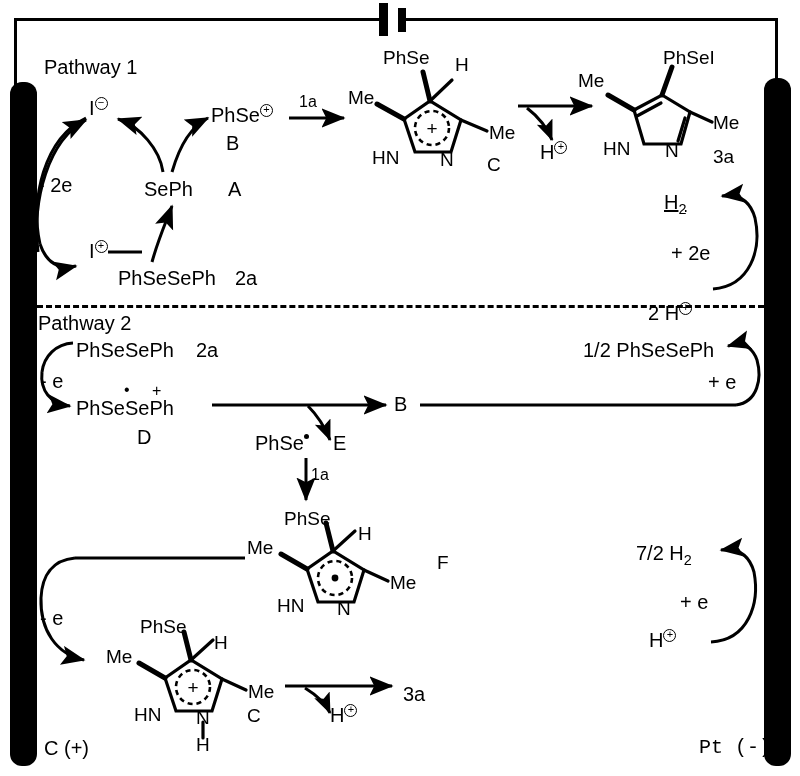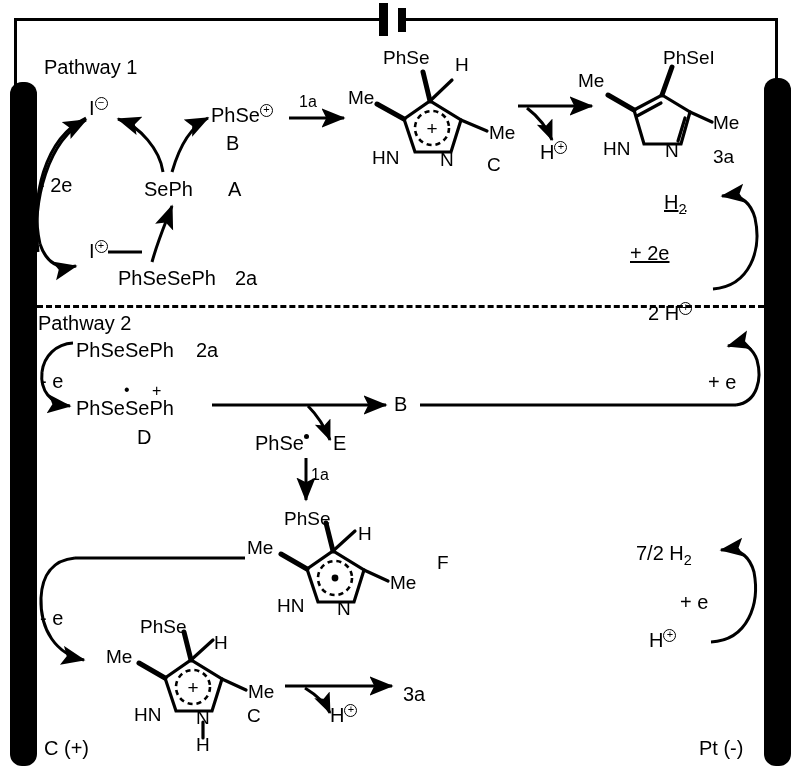--- a/index.html
+++ b/index.html
@@ -89,21 +89,21 @@
   <div class="wire" style="left:14px; top:18px; width:365px; height:3px;"></div>
   <div class="battery-bar" style="left:379px; top:3px; width:9px; height:33px;"></div>
   <div class="battery-bar" style="left:398px; top:8px; width:8px; height:24px;"></div>
   <div class="wire" style="left:406px; top:18px; width:372px; height:3px;"></div>
   <div class="wire" style="left:775px; top:18px; width:3px; height:64px;"></div>
 
   <div class="electrode" style="left:10px; top:82px; width:27px; height:684px;"></div>
   <div class="electrode" style="left:764px; top:78px; width:27px; height:688px;"></div>
 
   <div class="lbl big" style="left:44px; top:738px;">C (+)</div>
-  <div class="lbl big" style="left:699px; top:738px;">Pt (-)</div>
+  <div class="lbl big" style="left:699px; top:738px;font-family:Liberation Mono, monospace;">Pt (-)</div>
 
   <div class="dashed-sep" style="left:37px; top:305px; width:727px;"></div>
 
   <div class="lbl big" style="left:44px; top:57px;">Pathway 1</div>
 
   <div class="lbl big" style="left:89px; top:98px;">
     <span>I</span><span class="circ">−</span>
   </div>
 
   <div class="lbl big" style="left:89px; top:241px;">
@@ -140,21 +140,21 @@
   <div class="lbl" style="left:663px; top:48px;">PhSeI</div>
   <div class="lbl" style="left:578px; top:71px;">Me</div>
   <div class="lbl" style="left:713px; top:113px;">Me</div>
   <div class="lbl" style="left:603px; top:139px;">HN</div>
   <div class="lbl" style="left:665px; top:141px;">N</div>
   <div class="lbl" style="left:713px; top:147px;">3a</div>
 
   <div class="lbl big" style="left:664px; top:192px;text-decoration:underline;">
     <span>H</span><span class="sub">2</span>
   </div>
-  <div class="lbl big" style="left:630px; top:243px;text-decoration:underline;">+ 2e</div>
+  <div class="lbl big" style="left:671px; top:243px;">+ 2e</div>
   <div class="lbl big" style="left:648px; top:275px;margin-top:28px;">
     <span>2 H</span><span class="circ">+</span>
   </div>
 
   <div class="lbl big" style="left:38px; top:313px;">Pathway 2</div>
 
   <div class="lbl big" style="left:76px; top:340px;">PhSeSePh</div>
   <div class="lbl big" style="left:196px; top:340px;">2a</div>
 
   <div class="lbl big" style="left:40px; top:371px;">- e</div>
@@ -164,20 +164,21 @@
   <div class="lbl big" style="left:76px; top:398px;">PhSeSePh</div>
   <div class="lbl big" style="left:137px; top:427px;">D</div>
 
   <div class="lbl big" style="left:255px; top:433px;">
     <span>PhSe</span><span class="radical-dot"></span>
   </div>
   <div class="lbl big" style="left:333px; top:433px;">E</div>
   <div class="lbl sm" style="left:311px; top:467px;">1a</div>
 
   <div class="lbl big" style="left:394px; top:394px;">B</div>
+  <div class="lbl big" style="left:583px; top:340px;">1/2 PhSeSePh</div>
   <div class="lbl big" style="left:708px; top:372px;">+ e</div>
 
   <div class="lbl" style="left:284px; top:509px;">PhSe</div>
   <div class="lbl" style="left:358px; top:524px;">H</div>
   <div class="lbl" style="left:247px; top:538px;">Me</div>
   <div class="lbl" style="left:390px; top:573px;">Me</div>
   <div class="lbl" style="left:277px; top:596px;">HN</div>
   <div class="lbl" style="left:337px; top:599px;">N</div>
   <div class="lbl" style="left:437px; top:553px;">F</div>
 

